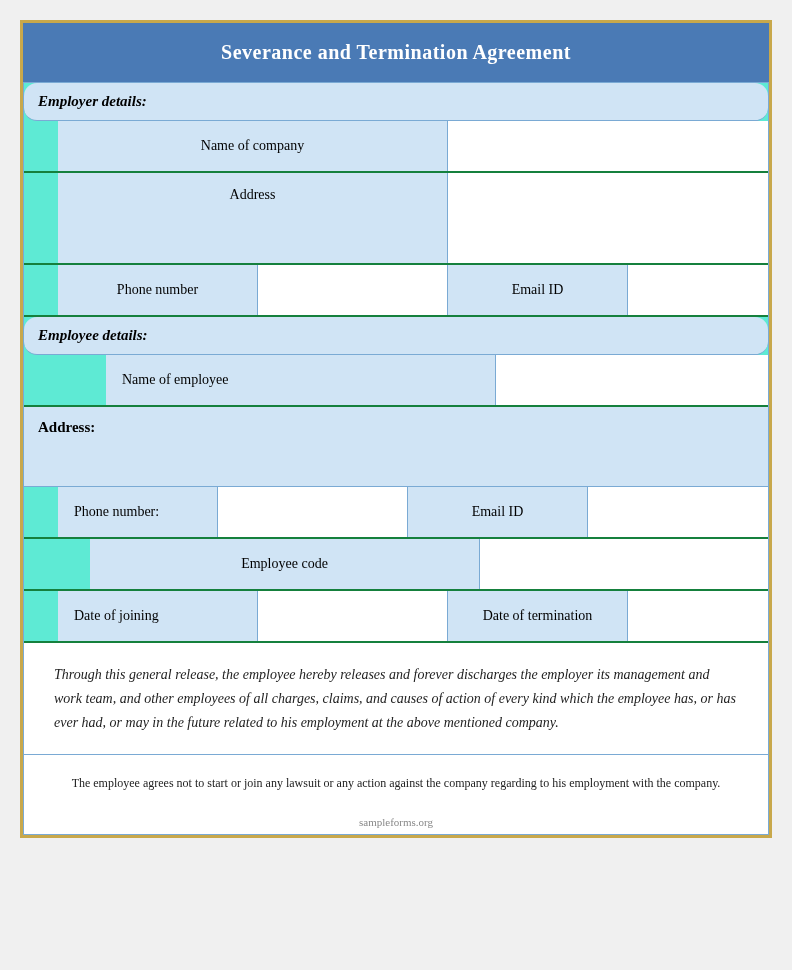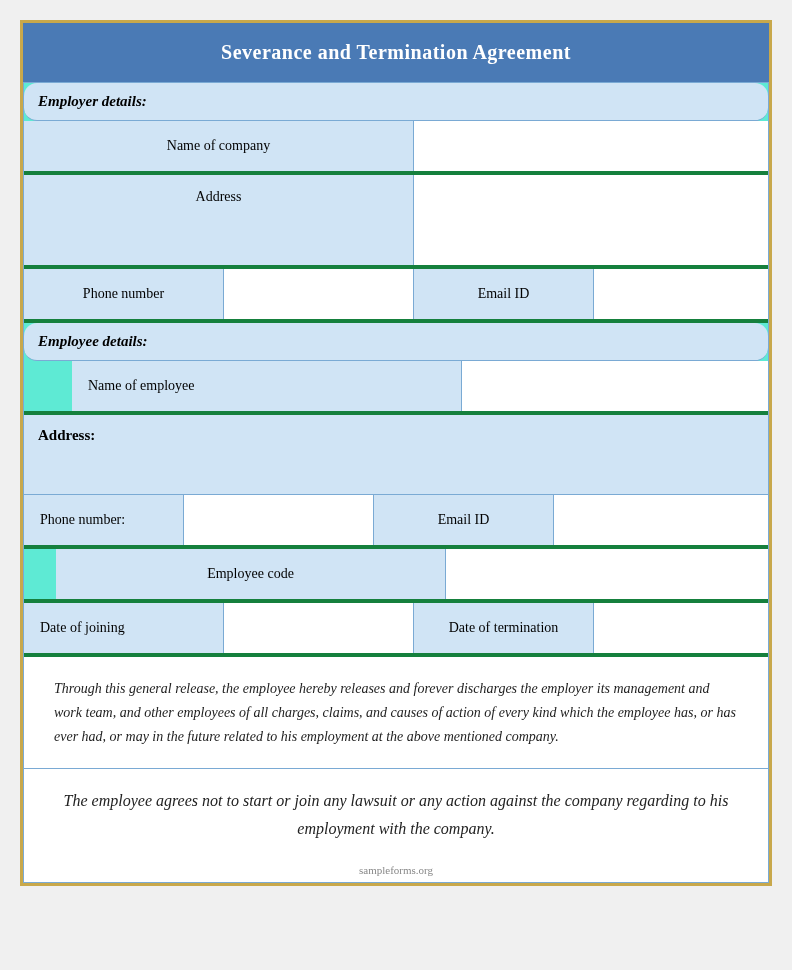--- a/index.html
+++ b/index.html
@@ -43,21 +43,22 @@
       padding: 10px 14px;
       font-style: italic;
       font-weight: bold;
       font-size: 15px;
       border-bottom: 1px solid #7aaad4;
       border-radius: 13px;
     }
 
     .form-row {
       display: flex;
-      border-bottom: 4px solid #15803d;
+      border-bottom: 2px solid #15803d;
+      padding-left: 34px;
     }
 
     .form-row:last-child {
       border-bottom: none;
     }
 
     .form-cell {
       background-color: #d0e4f5;
       padding: 12px 16px;
       font-size: 14px;
@@ -205,22 +206,21 @@
       font-style: italic;
       font-size: 14px;
       line-height: 1.7;
       border-bottom: 1px solid #7aaad4;
       color: #222;
     }
 
     .text-block-2 {
       background-color: #fff;
       padding: 18px 30px;
-      font-style: italic;
-      font-size: 16px;
+      font-size: 12px;
       line-height: 1.7;
       text-align: center;
       color: #222;
     }
 
     .watermark {
       text-align: center;
       padding: 4px 10px 6px;
       font-size: 11px;
       color: #888;

